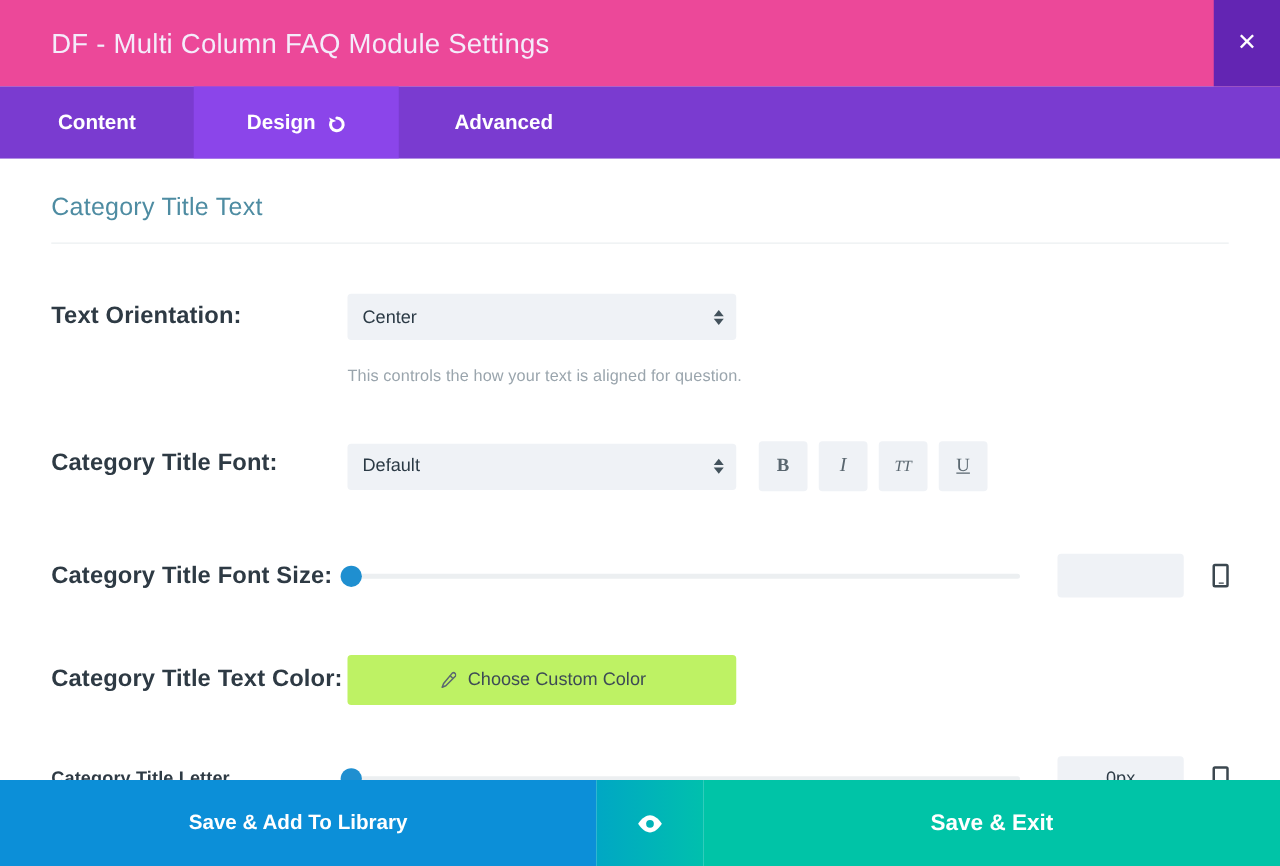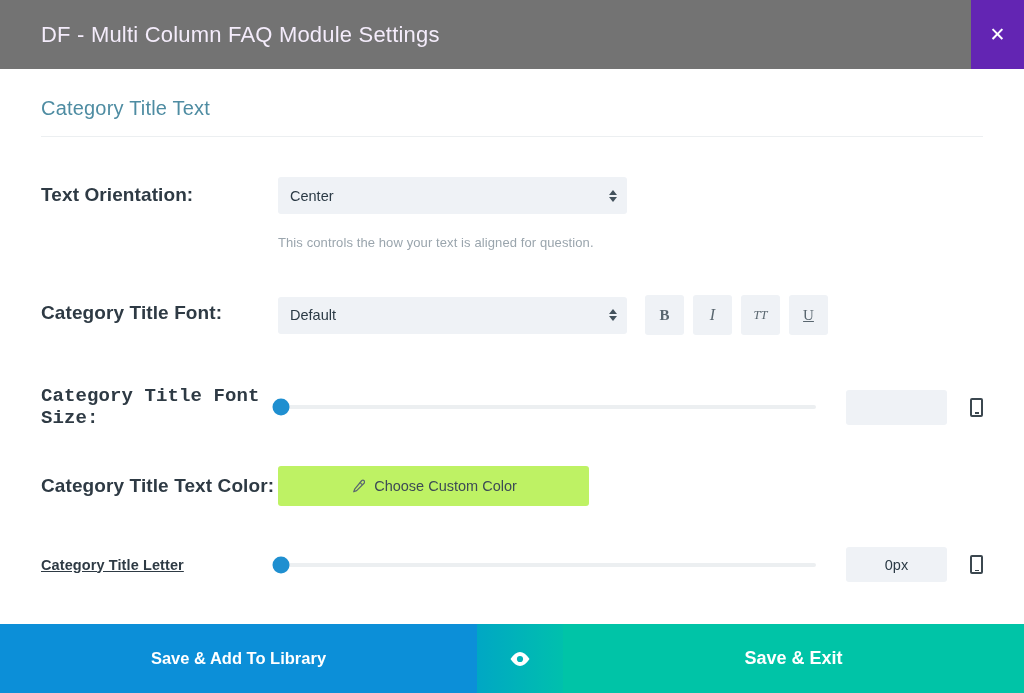--- a/index.html
+++ b/index.html
@@ -17,21 +17,21 @@
     width: 1024px;
     height: 693px;
     background: #ffffff;
     overflow: hidden;
   }
 
   
   .titlebar {
     position: relative;
     height: 69px;
-    background: #737373;
+    background: #ec4899;
     display: flex;
     align-items: center;
   }
   .titlebar-text {
     margin-left: 41px;
     color: #f4ecfb;
     font-size: 22px;
     font-weight: 400;
     letter-spacing: .2px;
     white-space: nowrap;
@@ -119,21 +119,21 @@
     font-size: 19px;
     font-weight: 700;
     padding-top: 7px;
     letter-spacing: .1px;
   }
   .row-field { flex: 1; position: relative; }
 
   
   .select {
     position: relative;
-    width: 349px;
+    width: 311px;
     height: 37px;
     background: #eff2f6;
     border-radius: 3px;
     display: flex;
     align-items: center;
     padding: 0 26px 0 12px;
     color: #2b3a45;
     font-size: 14.5px;
     cursor: pointer;
   }
@@ -306,20 +306,37 @@
 
 <div class="modal">
 
   <div class="titlebar">
     <div class="titlebar-text">DF - Multi Column FAQ Module Settings</div>
     <div class="close-panel">
       <span class="close-icon">✕</span>
     </div>
   </div>
 
+  <div class="tabbar">
+    <div class="tab tab-content">
+      <span>Content</span>
+    </div>
+    <div class="tab tab-design">
+      <span>Design</span>
+      <span class="reset-icon">
+        <svg viewBox="0 0 16 16" width="15" height="15" aria-hidden="true">
+          <path d="M8 2.6a5.4 5.4 0 1 1-5.1 3.6" fill="none" stroke="#ffffff" stroke-width="2.6" stroke-linecap="round"></path>
+          <path d="M1.3 2.2 L3.1 6.6 L7.4 5.1 Z" fill="#ffffff"></path>
+        </svg>
+      </span>
+    </div>
+    <div class="tab tab-advanced">
+      <span>Advanced</span>
+    </div>
+  </div>
 
   <div class="body">
 
     <div class="section-title">Category Title Text</div>
     <div class="section-rule"></div>
 
     <div class="row" style="top:108px;">
       <div class="row-label">Text Orientation:</div>
       <div class="row-field">
         <div class="select">
@@ -354,21 +371,21 @@
             <span>TT</span>
           </div>
           <div class="format-btn fmt-u">
             <span>U</span>
           </div>
         </div>
       </div>
     </div>
 
     <div class="row" style="top:316px; align-items:center;">
-      <div class="row-label" style="padding-top:0;font-family:Liberation Mono, monospace;">Category Title Font Size:</div>
+      <div class="row-label" style="padding-top:0;">Category Title Font Size:</div>
       <div class="row-field slider-wrap">
         <div class="slider-track">
           <span class="slider-handle"></span>
         </div>
         <div class="value-box">
           <span></span>
         </div>
         <span class="device-icon"></span>
       </div>
     </div>

